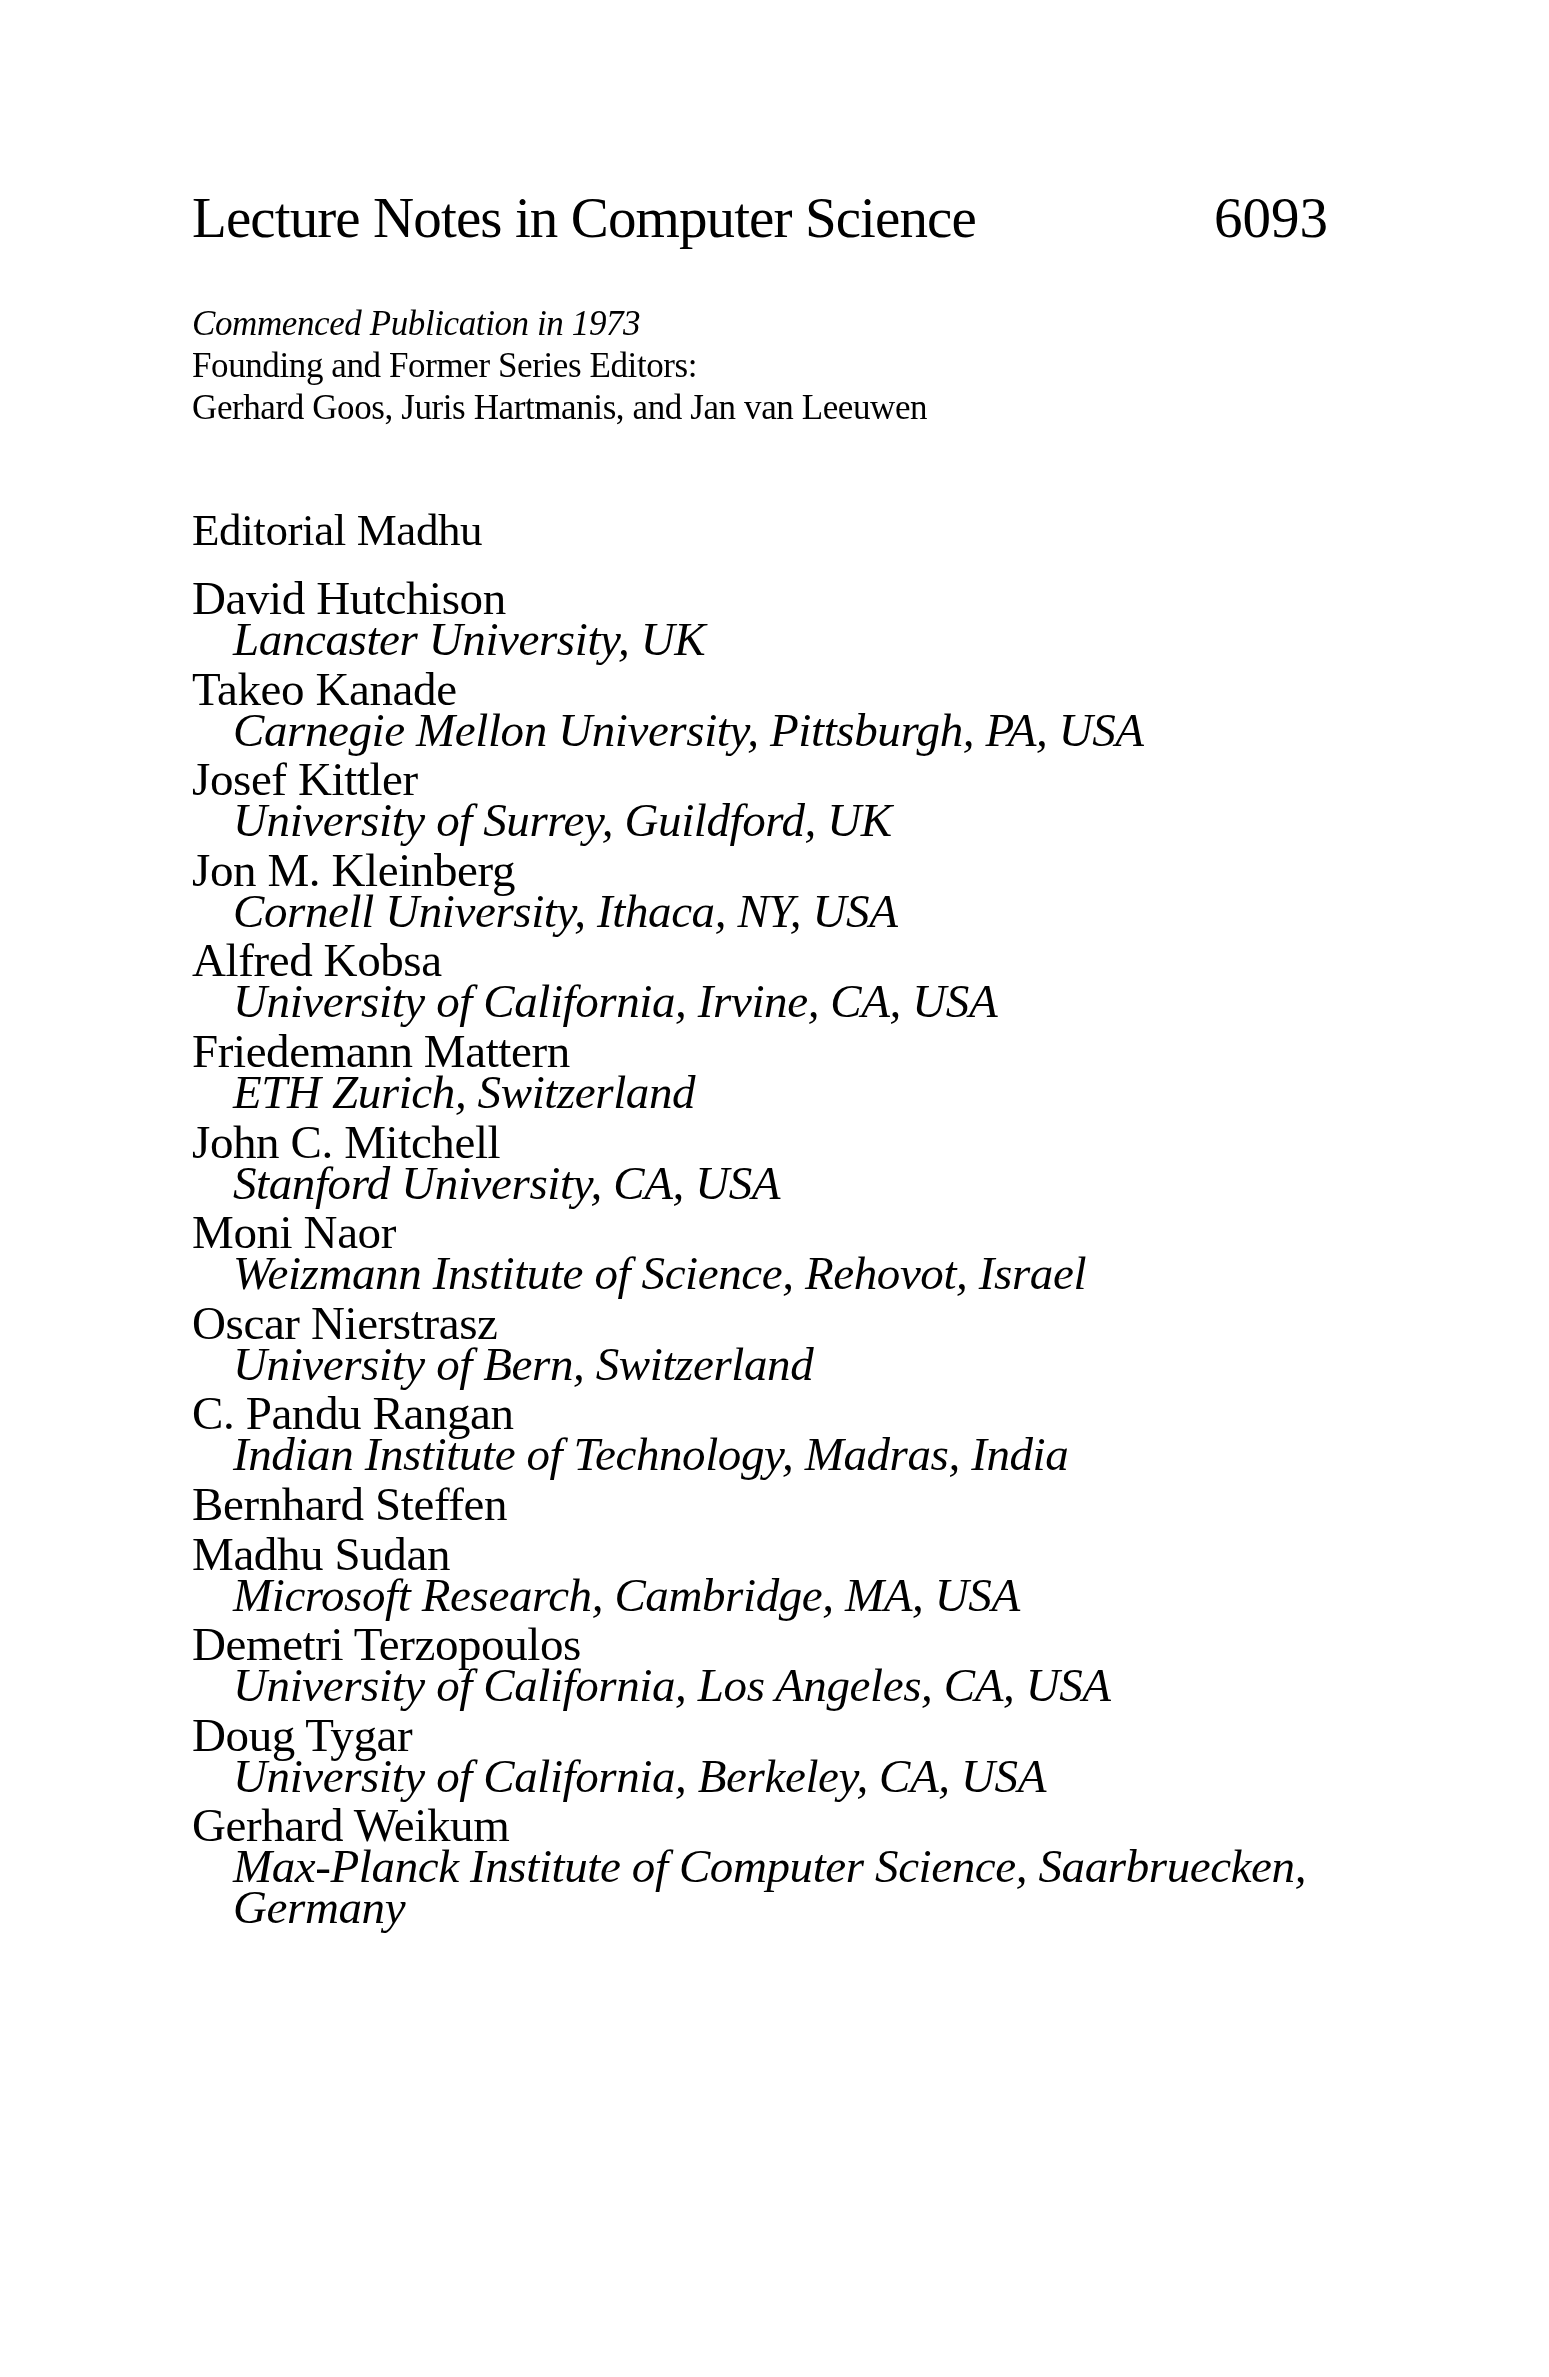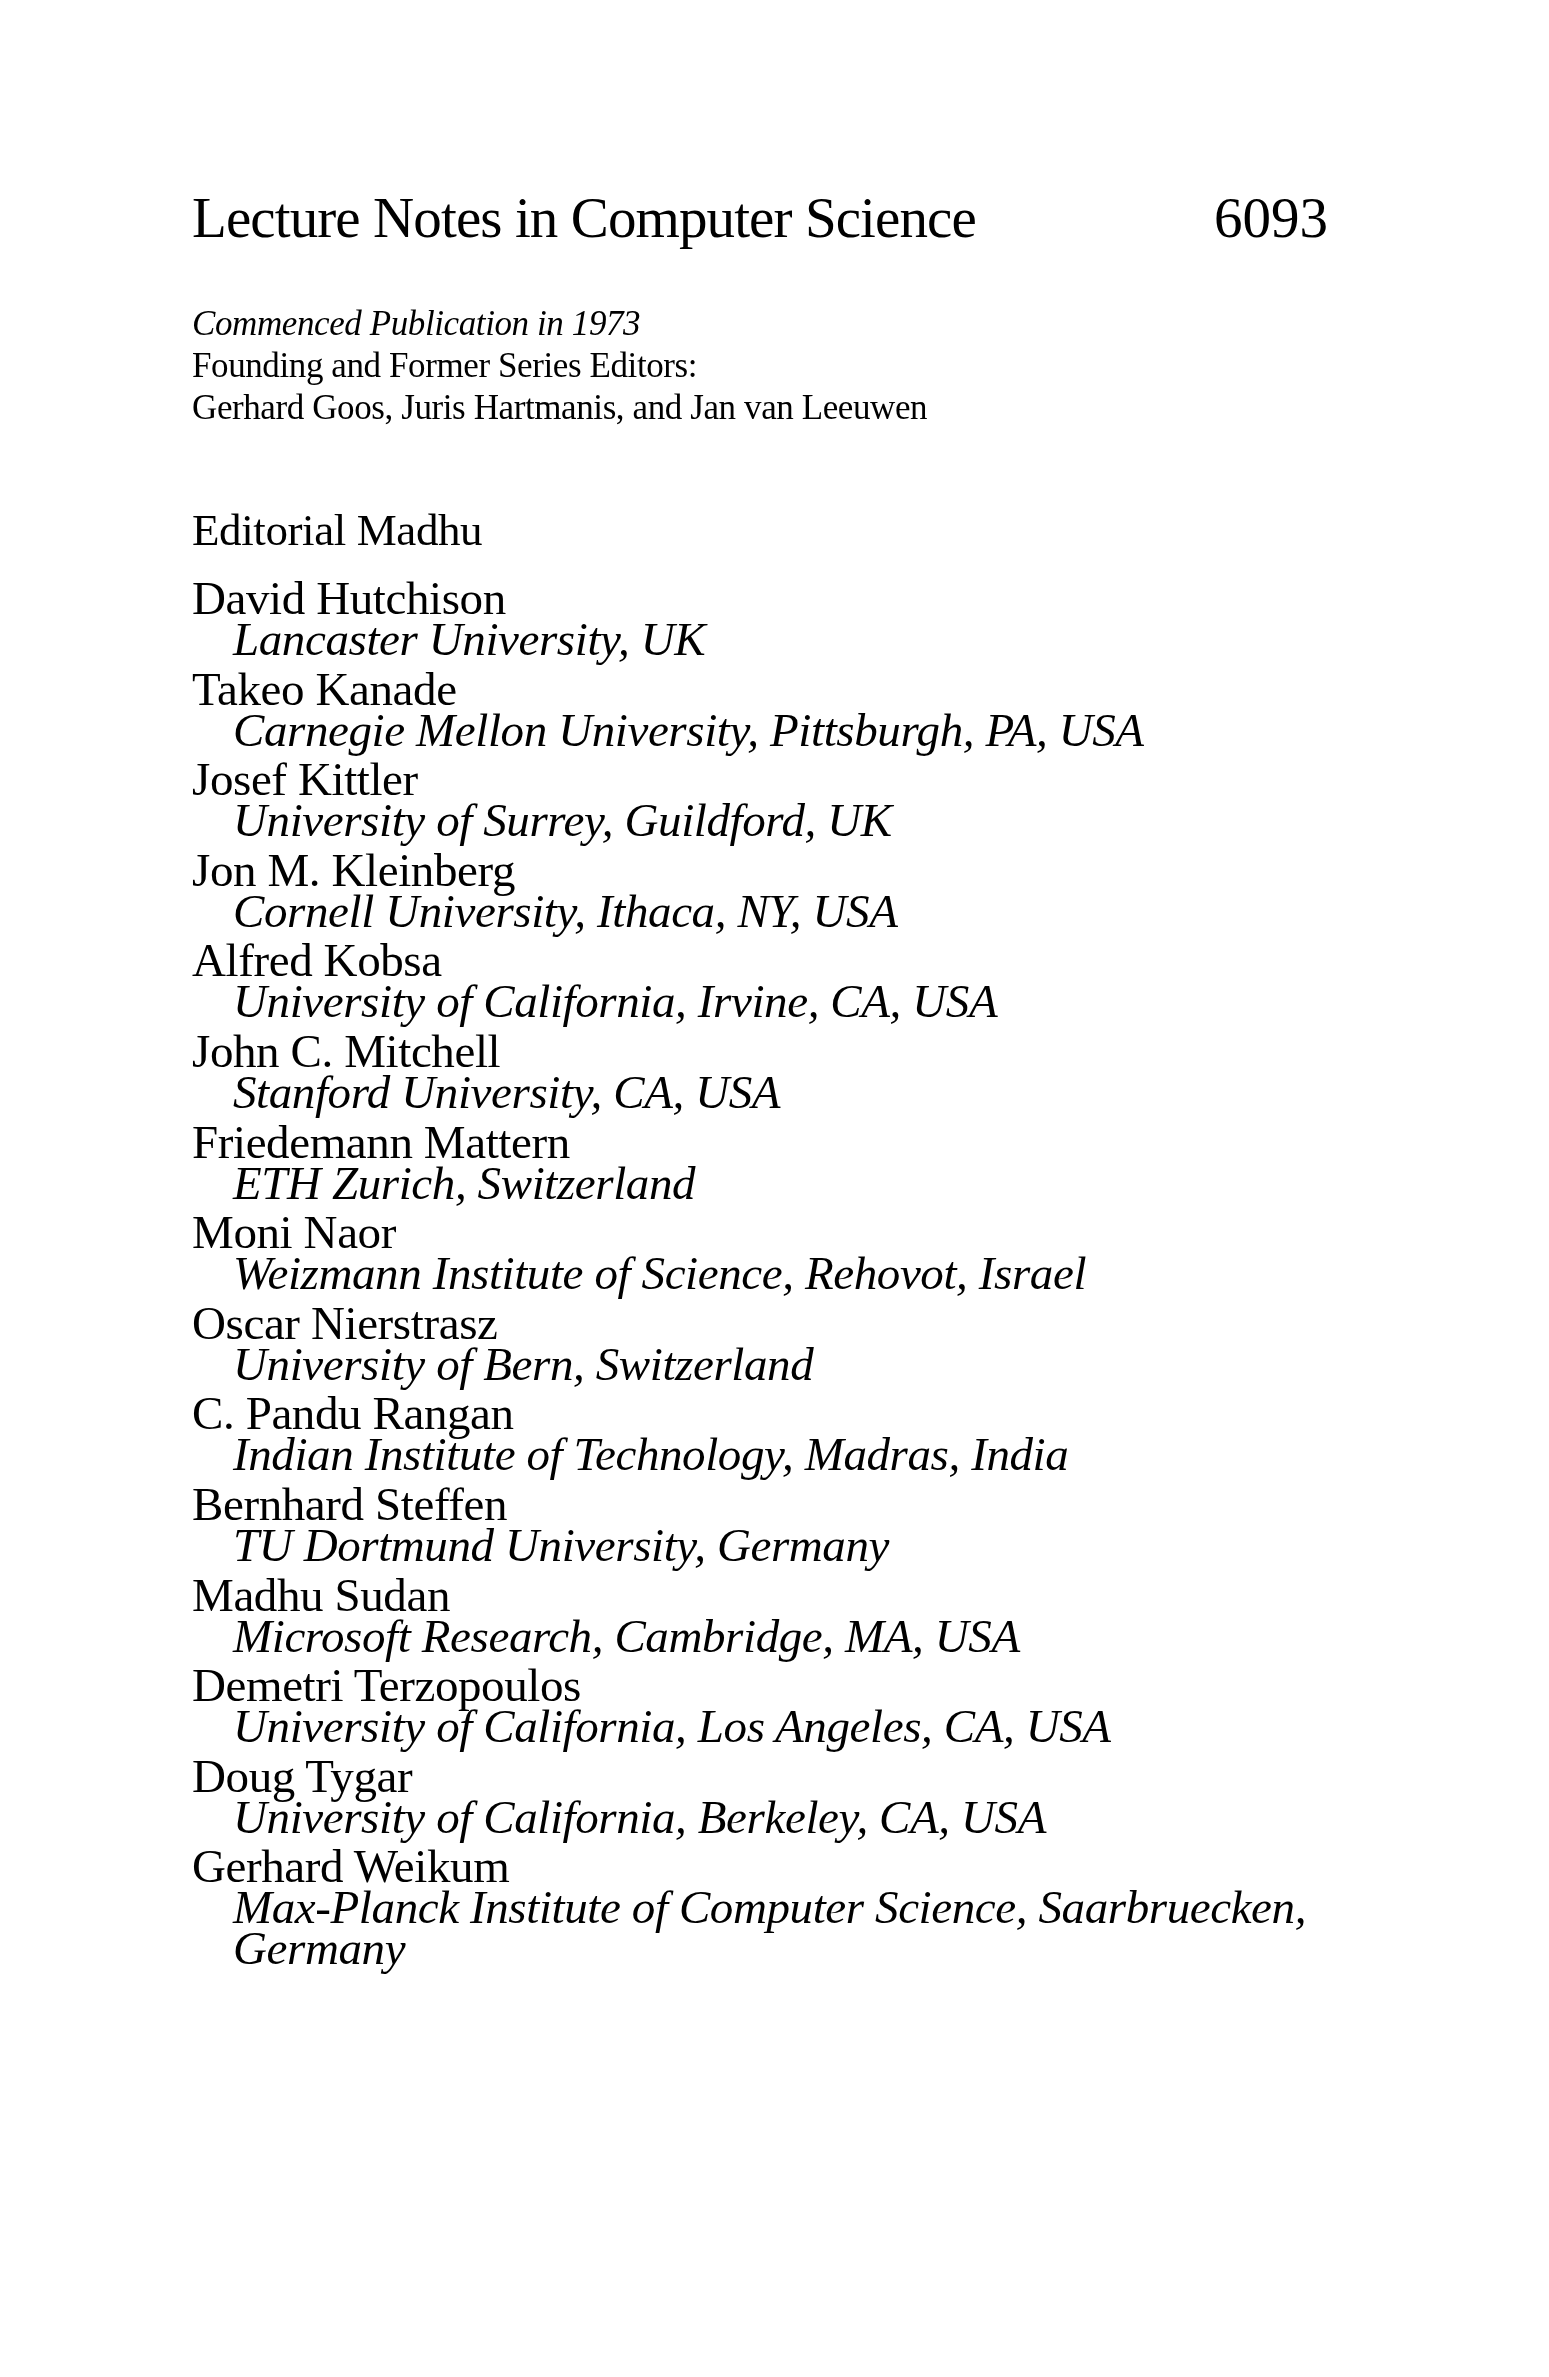--- a/index.html
+++ b/index.html
@@ -112,47 +112,46 @@
         <div class="member-name">Jon M. Kleinberg</div>
         <div class="member-affiliation">Cornell University, Ithaca, NY, USA</div>
       </div>
 
       <div class="board-entry">
         <div class="member-name">Alfred Kobsa</div>
         <div class="member-affiliation">University of California, Irvine, CA, USA</div>
       </div>
 
       <div class="board-entry">
-        <div class="member-name">John C. Mitchell</div>
-        <div class="member-affiliation">Stanford University, CA, USA</div>
+        <div class="member-name">Friedemann Mattern</div>
+        <div class="member-affiliation">ETH Zurich, Switzerland</div>
       </div>
 
       <div class="board-entry">
-        <div class="member-name">Friedemann Mattern</div>
-        <div class="member-affiliation">ETH Zurich, Switzerland</div>
+        <div class="member-name">John C. Mitchell</div>
+        <div class="member-affiliation">Stanford University, CA, USA</div>
       </div>
 
       <div class="board-entry">
         <div class="member-name">Moni Naor</div>
         <div class="member-affiliation">Weizmann Institute of Science, Rehovot, Israel</div>
       </div>
 
       <div class="board-entry">
         <div class="member-name">Oscar Nierstrasz</div>
         <div class="member-affiliation">University of Bern, Switzerland</div>
       </div>
 
       <div class="board-entry">
         <div class="member-name">C. Pandu Rangan</div>
         <div class="member-affiliation">Indian Institute of Technology, Madras, India</div>
       </div>
 
       <div class="board-entry">
         <div class="member-name">Bernhard Steffen</div>
-        <div class="member-affiliation">TU Dortmund University, Germany</div>
       </div>
 
       <div class="board-entry">
         <div class="member-name">Madhu Sudan</div>
         <div class="member-affiliation">Microsoft Research, Cambridge, MA, USA</div>
       </div>
 
       <div class="board-entry">
         <div class="member-name">Demetri Terzopoulos</div>
         <div class="member-affiliation">University of California, Los Angeles, CA, USA</div>

